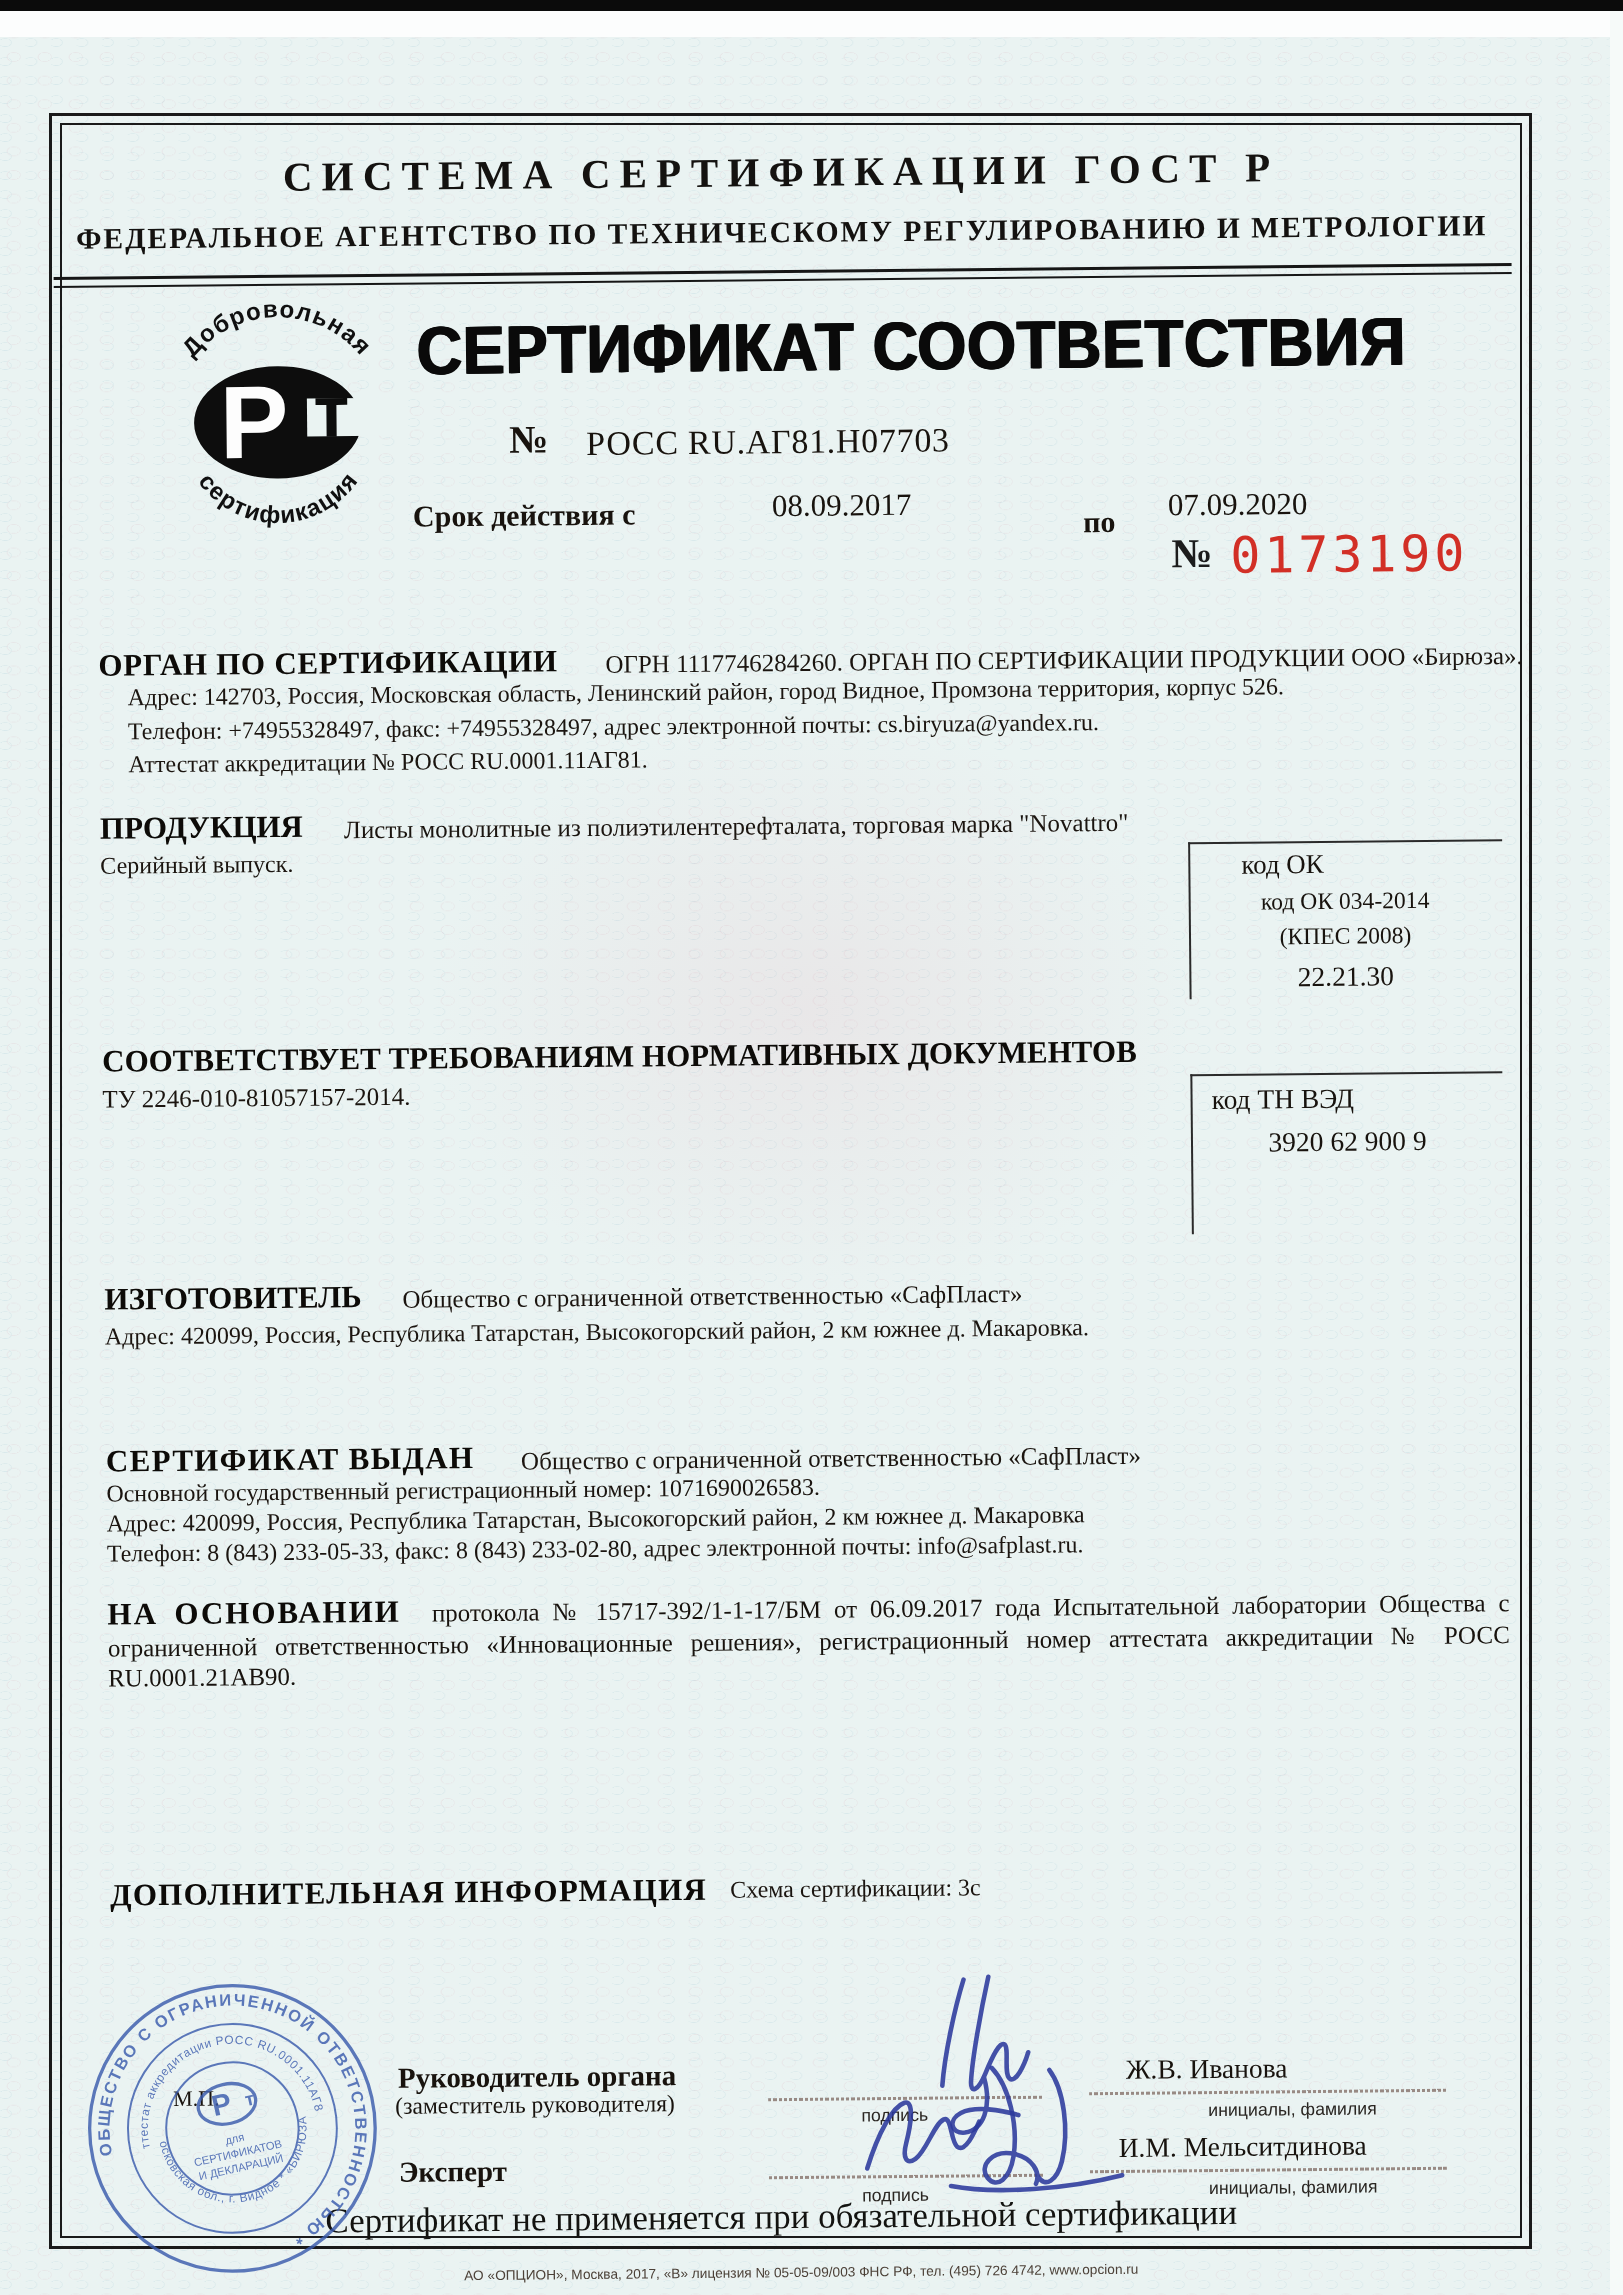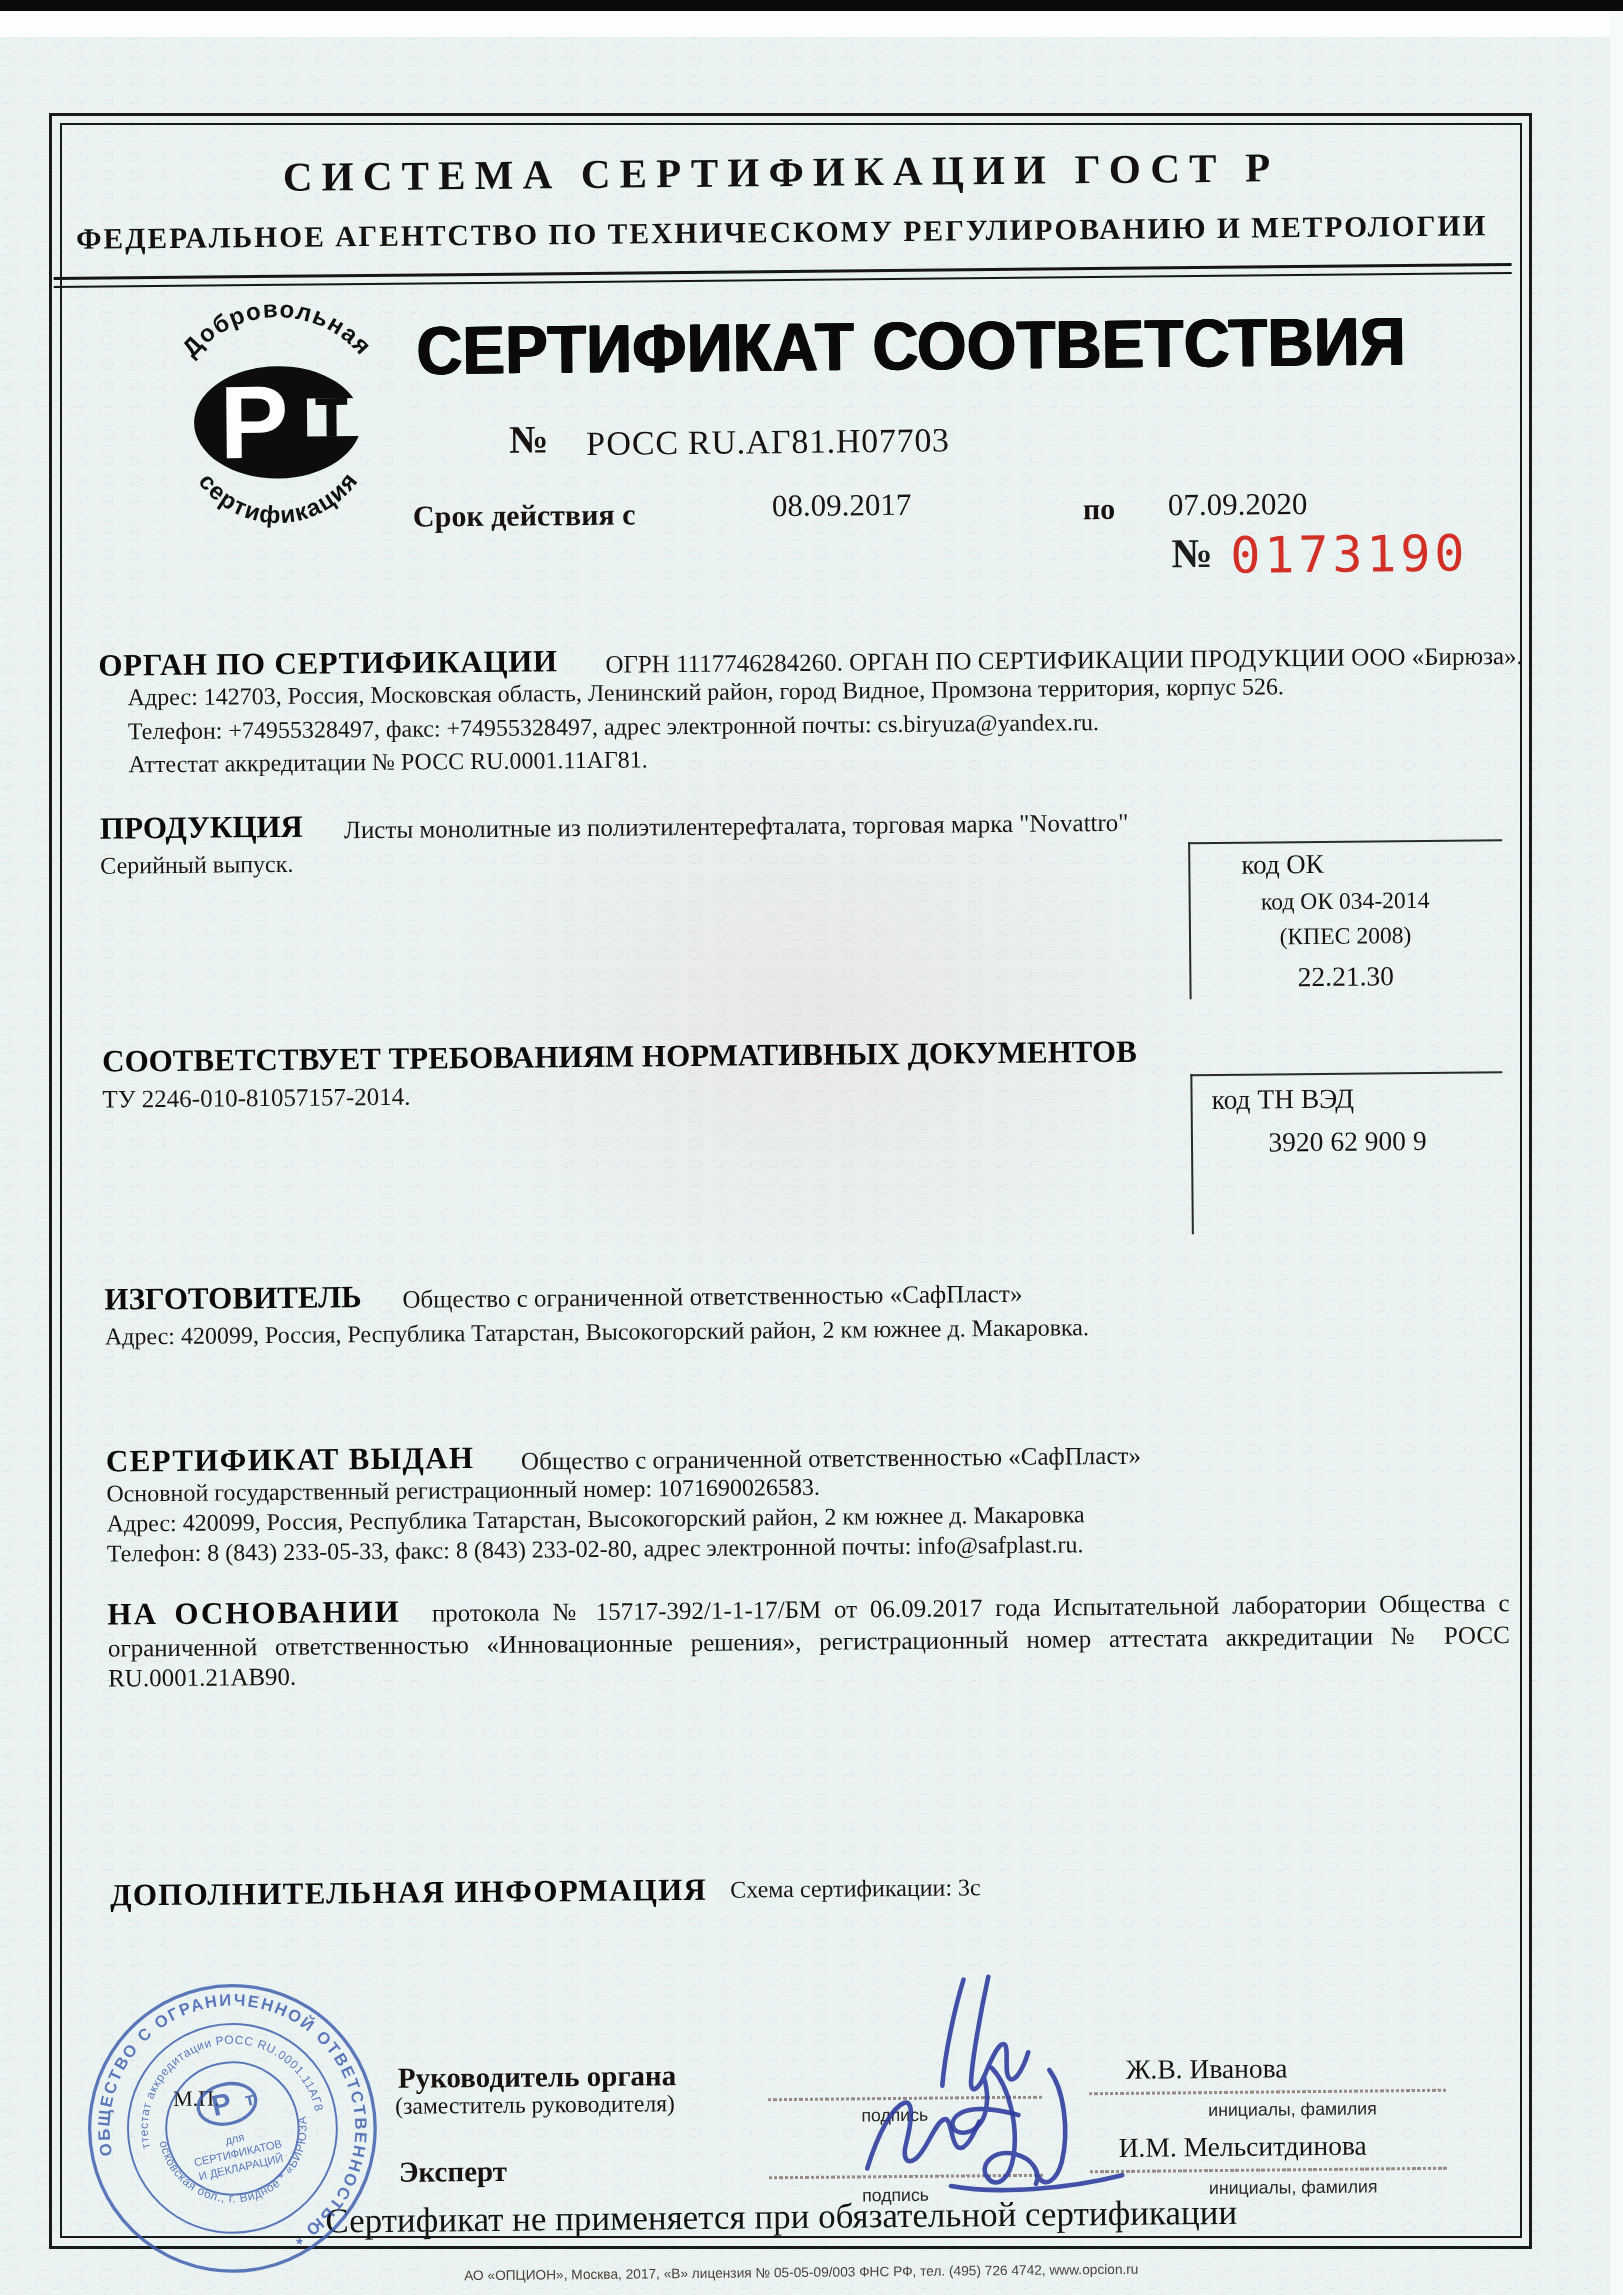--- a/index.html
+++ b/index.html
@@ -35,21 +35,21 @@
     left:424px;top:308px;font-family:"Liberation Sans","DejaVu Sans",sans-serif;
     font-size:63px;font-weight:900;letter-spacing:0.7px;color:#0a0a0a;
     transform:scaleY(1.08);transform-origin:left top;
     text-shadow:1.3px 0 0 #0a0a0a,-0.7px 0 0 #0a0a0a;
     white-space:nowrap;
   }
   .reg-no-label{left:516px;top:414px;font-size:39px;font-weight:bold;}
   .reg-no{left:593px;top:423px;font-size:34px;letter-spacing:0.7px;}
   .val-label{left:419px;top:496px;font-size:30px;font-weight:bold;}
   .val-from{left:778px;top:488px;font-size:31px;}
-  .val-to-label{left:1089px;top:495px;font-size:30px;font-weight:bold;}
+  .val-to-label{left:1089px;top:508px;font-size:30px;font-weight:bold;}
   .val-to{left:1174px;top:491px;font-size:31px;}
   .blank-label{left:1177px;top:533px;font-size:41px;font-weight:bold;color:#1c1c1c;}
   .blank-num{left:1236px;top:531px;font-size:50px;letter-spacing:3.9px;}
   .sec-label{font-size:31px;font-weight:bold;color:#0d0b08;white-space:nowrap;}
   .body-txt{font-size:24px;color:#1b1510;}
   .intro-txt{font-size:25px;color:#1b1510;white-space:nowrap;}
   .lines{line-height:1.40;}
   .boxline{background:#2a2a2a;}
   .box-title{font-size:27px;}
   .box-center{width:313px;text-align:center;}

